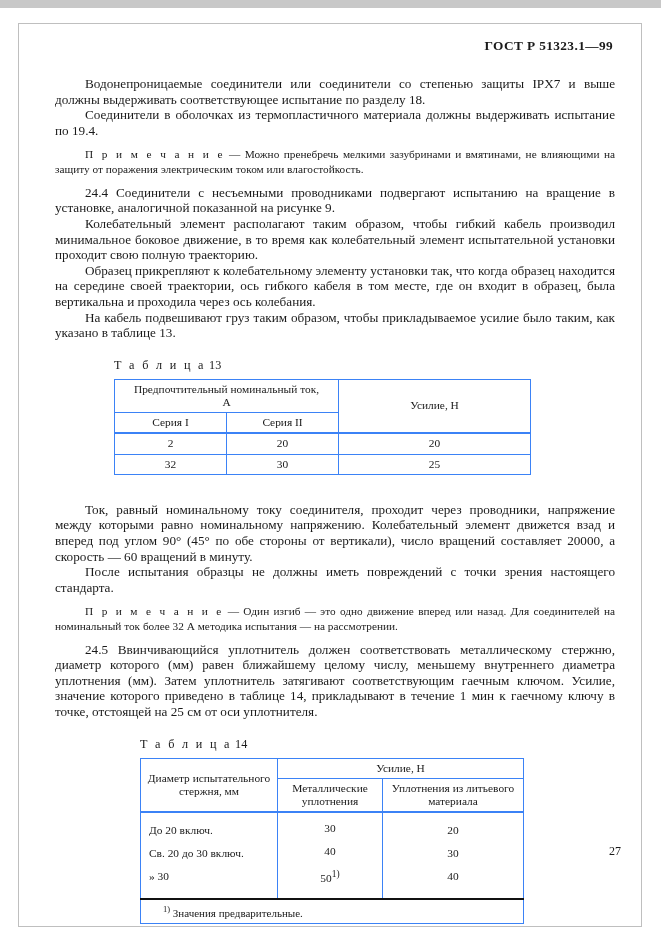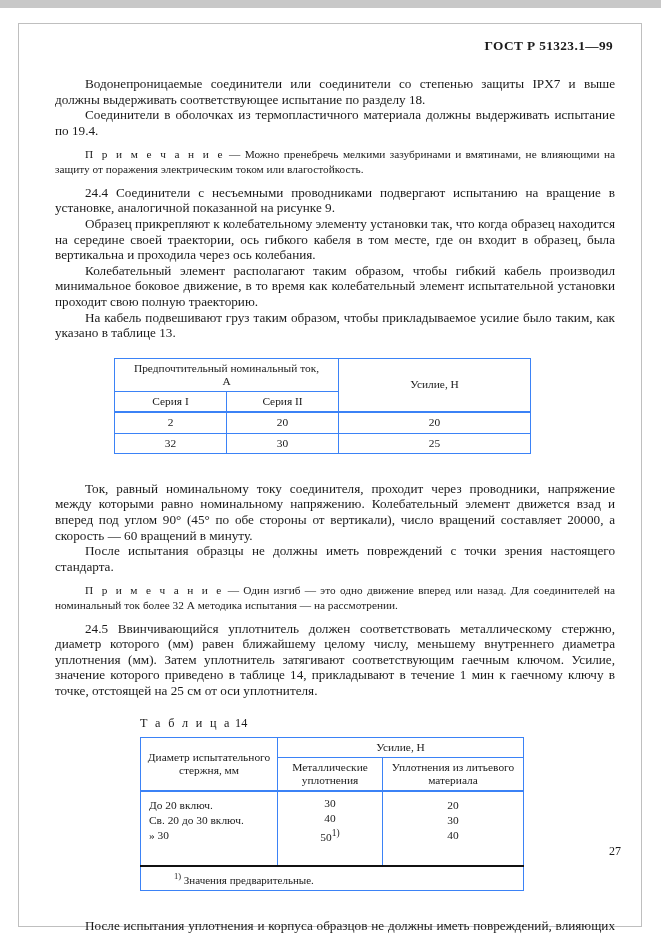--- a/index.html
+++ b/index.html
@@ -79,42 +79,42 @@
     border: 1px solid #3b82f6;
     padding: 3px 4px;
     text-align: center;
     vertical-align: middle;
     font-weight: normal;
     line-height: 13.2px;
   }
   table.gost .thick-top { border-top-width: 2px; }
   table.gost td.footnote {
     text-align: left;
-    padding-left: 33px;
+    padding-left: 22px;
     font-size: 11px;
     border-top: 2px solid #111;
   }
   td.footnote sup { font-size: 8.5px; }
   .multi-line { white-space: pre-line; }
 
   
   .t13-wrap { position: relative; margin-left: 59px; width: 416px; }
   .t13 { width: 416px; }
   .t13 .c1 { width: 112px; }
   .t13 .c2 { width: 112px; }
   .t13 .c3 { width: 192px; }
 
   
   .t14-wrap { position: relative; margin-left: 85px; width: 383px; }
   .t14 { width: 383px; }
   .t14 .d1 { width: 137px; }
   .t14 .d2 { width: 105px; }
   .t14 .d3 { width: 141px; }
   .t14 td.data-left { text-align: left; padding-left: 8px; }
-  .t14 td.data-rows { line-height: 15px; padding-top: 4px; padding-bottom: 20px; }
+  .t14 td.data-rows { line-height: 23px; padding-top: 4px; padding-bottom: 8px; }
 
   .page-number {
     position: absolute;
     right: 40px;
     bottom: 84px;
     font-size: 12px;
   }
 </style>
 </head>
 <body>
@@ -125,27 +125,28 @@
   <div class="content">
 
     <div class="doc-header">ГОСТ Р 51323.1—99</div>
 
     <p class="body-par">Водонепроницаемые соединители или соединители со степенью защиты IPX7 и выше должны выдерживать соответствующее испытание по разделу 18.</p>
     <p class="body-par">Соединители в оболочках из термопластичного материала должны выдерживать испытание по 19.4.</p>
 
     <p class="note-par"><span class="spaced">П р и м е ч а н и е</span><span> — Можно пренебречь мелкими зазубринами и вмятинами, не влияющими на защиту от поражения электрическим током или влагостойкость.</span></p>
 
     <p class="body-par">24.4 Соединители с несъемными проводниками подвергают испытанию на вращение в установке, аналогичной показанной на рисунке 9.</p>
+    <p class="body-par">Колебательный элемент располагают таким образом, чтобы гибкий кабель производил минимальное боковое движение, в то время как колебательный элемент испытательной установки проходит свою полную траекторию.</p>
     <p class="body-par">Образец прикрепляют к колебательному элементу установки так, что когда образец находится на середине своей траектории, ось гибкого кабеля в том месте, где он входит в образец, была вертикальна и проходила через ось колебания.</p>
-    <p class="body-par">Колебательный элемент располагают таким образом, чтобы гибкий кабель производил минимальное боковое движение, в то время как колебательный элемент испытательной установки проходит свою полную траекторию.</p>
     <p class="body-par">На кабель подвешивают груз таким образом, чтобы прикладываемое усилие было таким, как указано в таблице 13.</p>
 
     <div class="sp-lg"></div>
 
     <div class="t13-wrap">
+      <div class="tbl-caption"><span class="spaced">Т а б л и ц а</span> <span>13</span></div>
       <table class="gost t13">
         <colgroup>
             <col class="c1">
             <col class="c2">
             <col class="c3">
           </colgroup>
         <tbody>
           <tr>
             <th colspan="2" class="multi-line">Предпочтительный номинальный ток,
 А</th>

